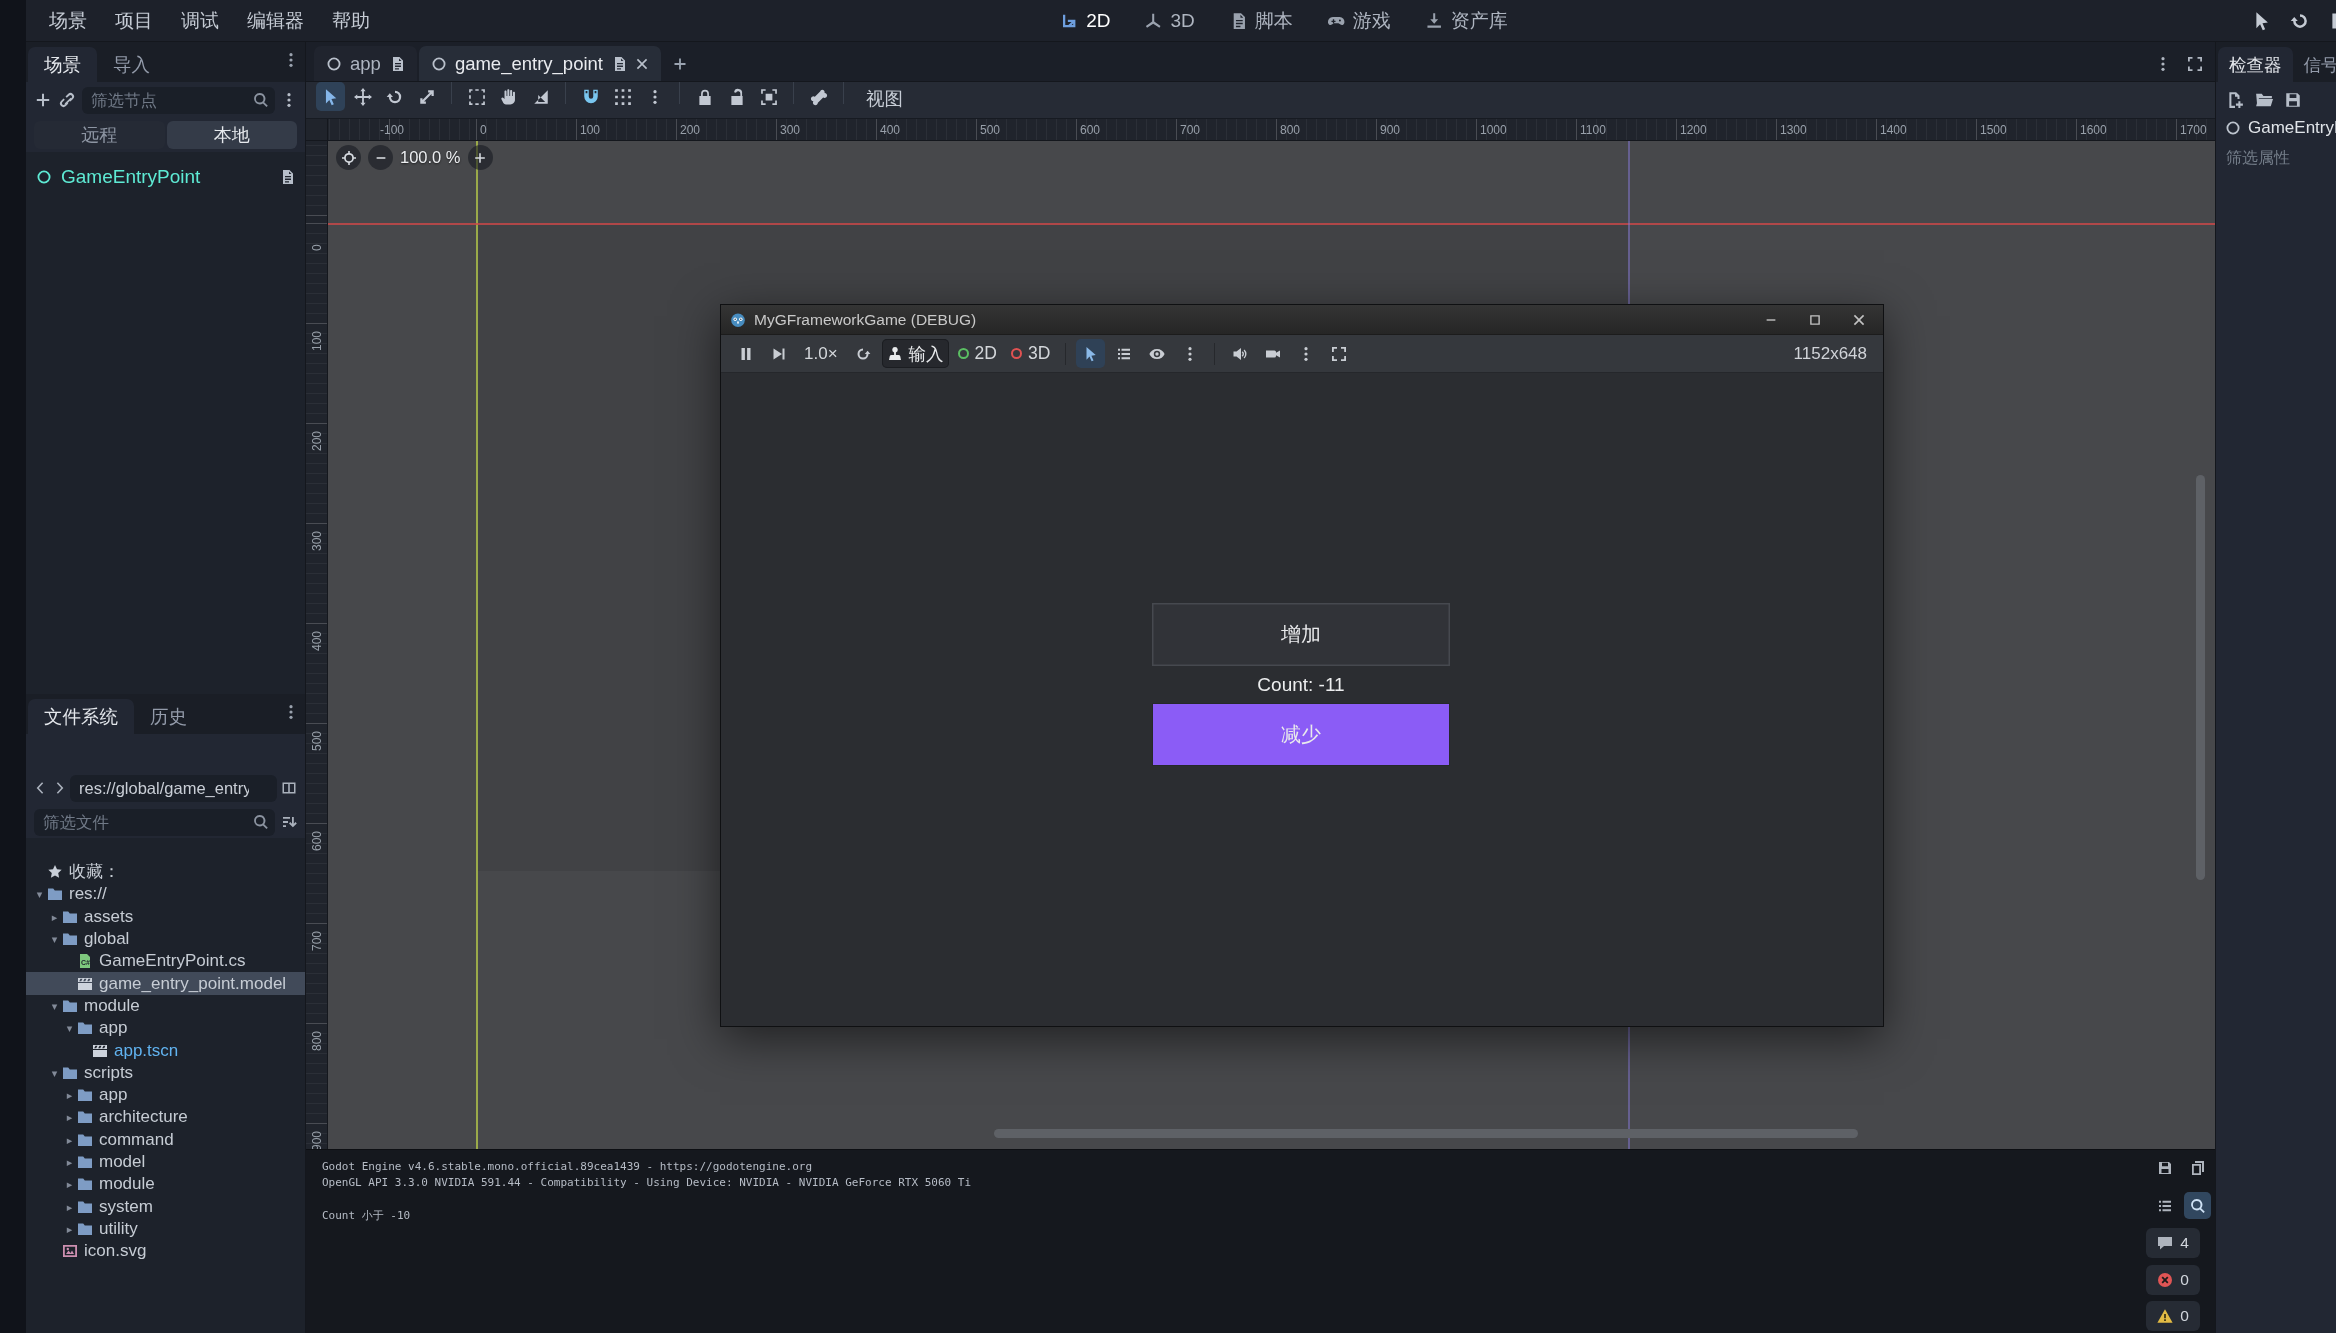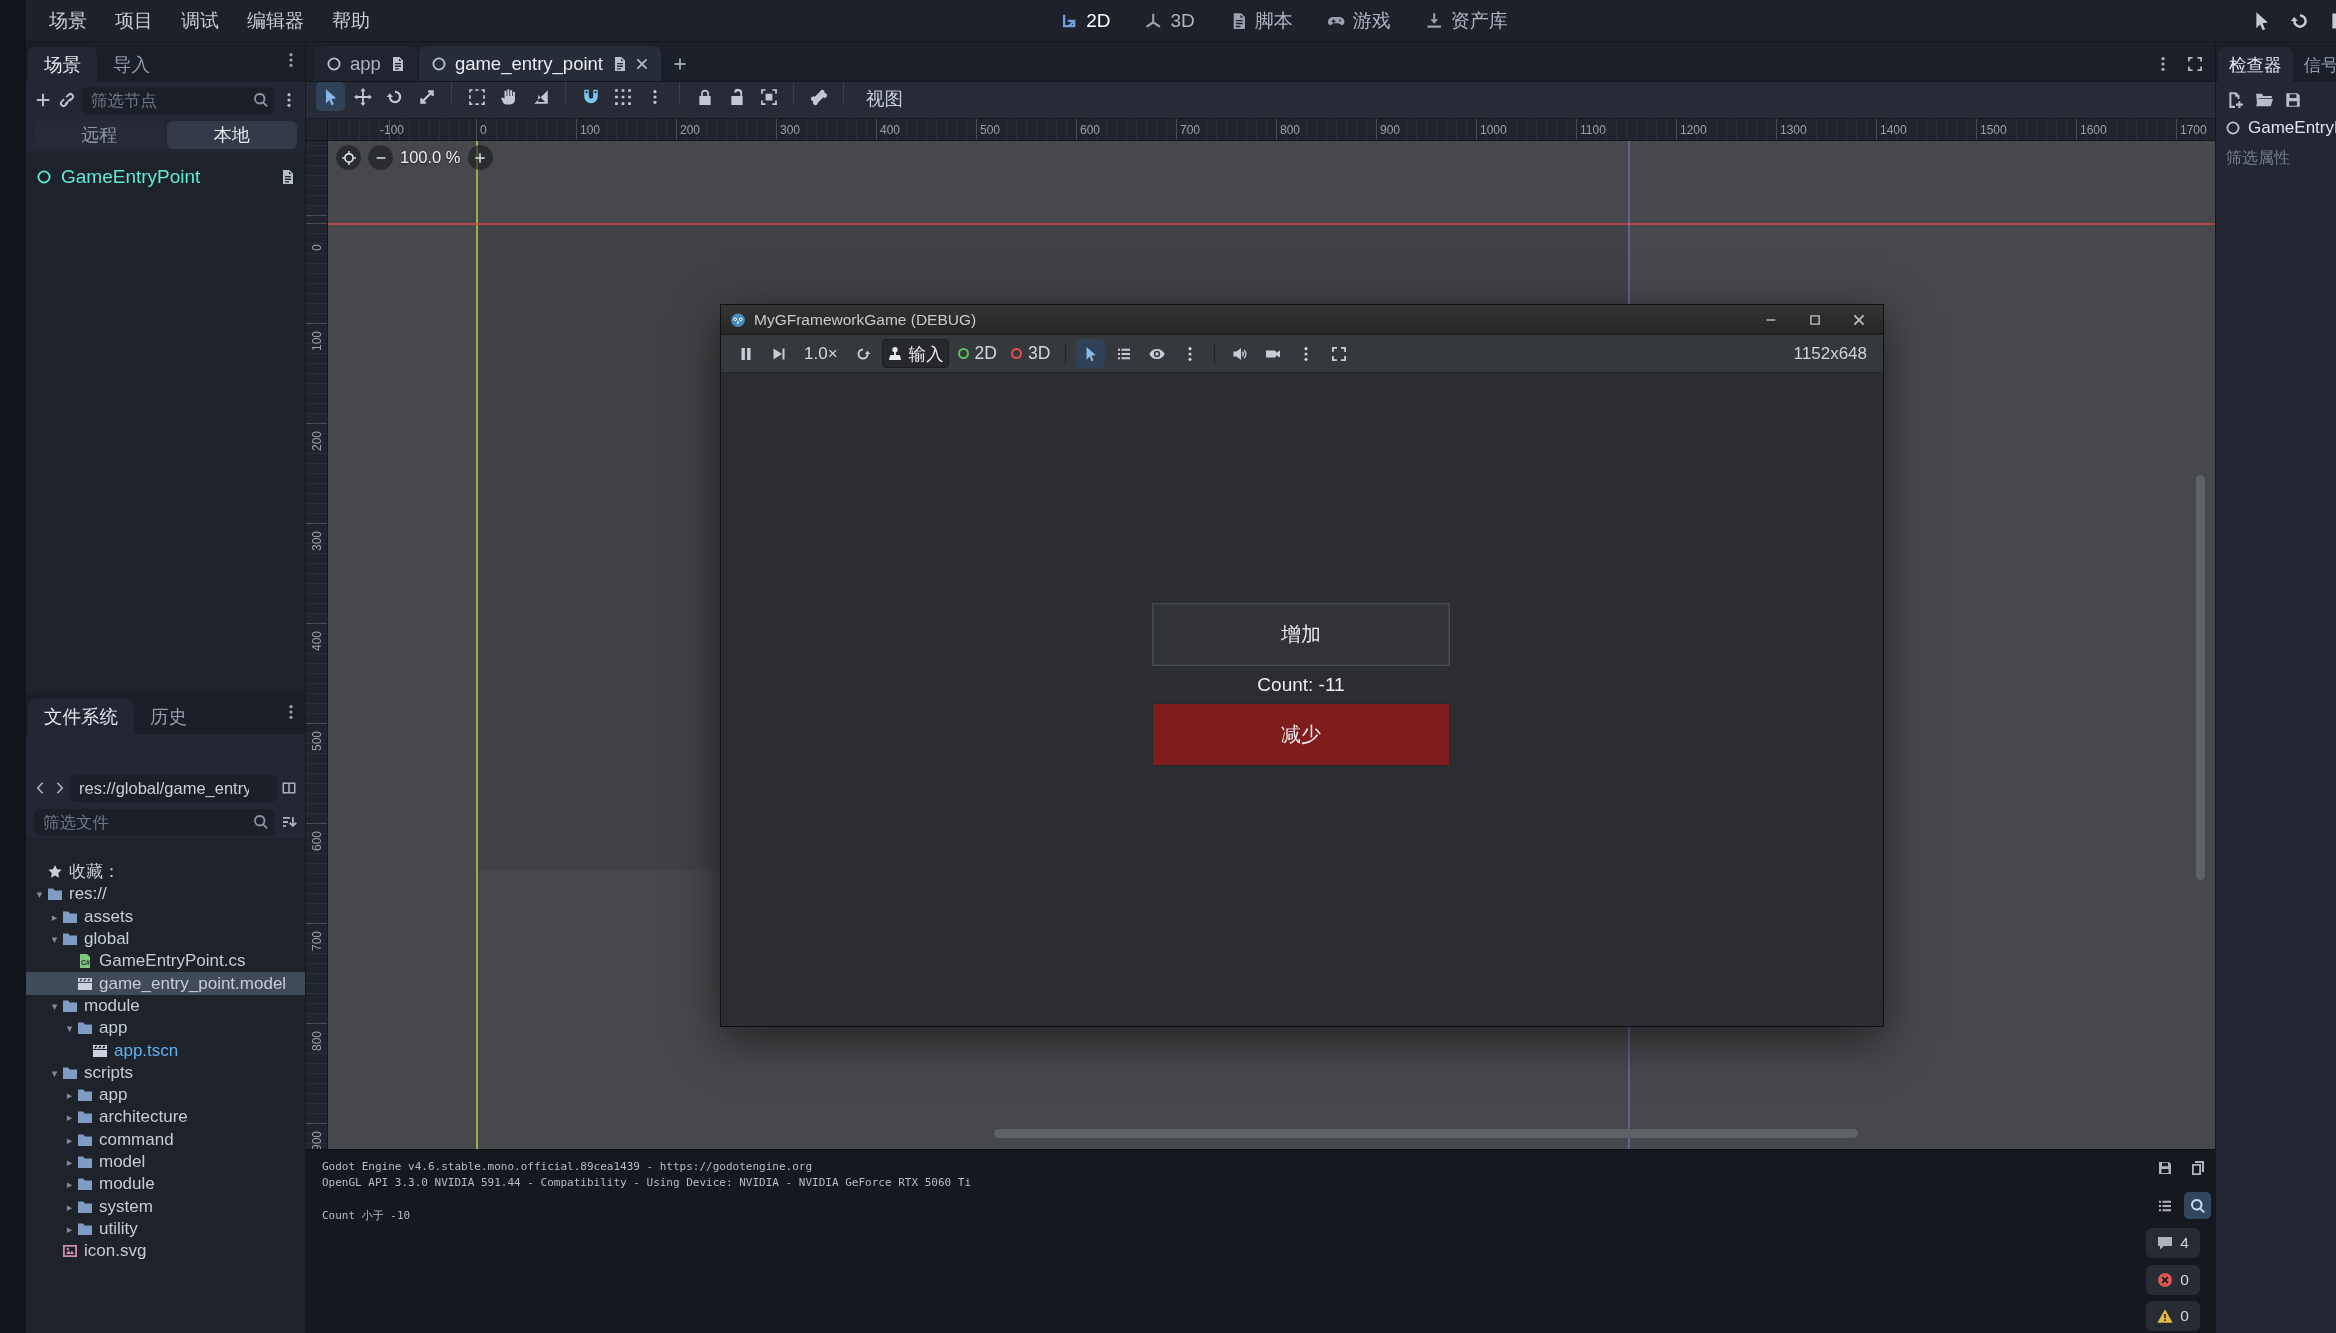--- a/index.html
+++ b/index.html
@@ -101,21 +101,21 @@
   .gw-btn.tool-active{background:#2f4156;color:#8ab9e8;}
   .gw-sep{width:1px;height:22px;background:#26282c;margin:0 6px;flex:none;}
   .gw-speed{font-size:17px;padding:0 7px;color:#d4d7db;}
   .gw-res{margin-left:auto;font-size:17px;color:#d0d3d8;padding-right:6px;}
   .mode-dot{width:11px;height:11px;border-radius:50%;border:2.2px solid currentColor;flex:none;}
   .mode-lbl{font-size:17.5px;color:#d4d7db;}
   .gw-content{position:relative;height:653px;background:#2b2d31;}
   .gw-ui{position:absolute;left:431px;top:230px;width:298px;display:flex;flex-direction:column;}
   .gw-button{height:63px;display:flex;align-items:center;justify-content:center;font-size:20px;color:#e9eaec;}
   .gw-button.inc{background:#313338;box-shadow:inset 0 0 0 1.5px #46494f;}
-  .gw-button.dec{background:#7f1d1d;box-shadow:inset 0 0 0 1px #26282c;}
+  .gw-button.dec{background:#8b5cf6;box-shadow:inset 0 0 0 1px #26282c;}
   .gw-count{height:37px;display:flex;align-items:center;justify-content:center;font-size:19px;color:#ecedee;}
 
   
   #output{position:absolute;left:280px;top:1149px;width:1909px;height:184px;background:#15181e;border-top:1px solid #0d0f13;}
   #output .out-text{position:absolute;left:16px;top:9px;font-family:"DejaVu Sans Mono","Liberation Mono",monospace;font-size:11px;line-height:16.4px;color:#b6bcc6;white-space:pre;}
   .out-tool{position:absolute;width:27px;height:27px;display:flex;align-items:center;justify-content:center;color:#aeb4bd;border-radius:5px;}
   .out-tool.on{background:#31475f;color:#cfe2f5;}
   .out-badge{position:absolute;left:1840px;width:54px;height:30px;background:#262b34;border-radius:6px;display:flex;align-items:center;justify-content:center;gap:7px;font-size:15.5px;color:#d2d6dd;}
   .out-badge .ic{width:16px;height:16px;color:#aeb4bd;}
 

